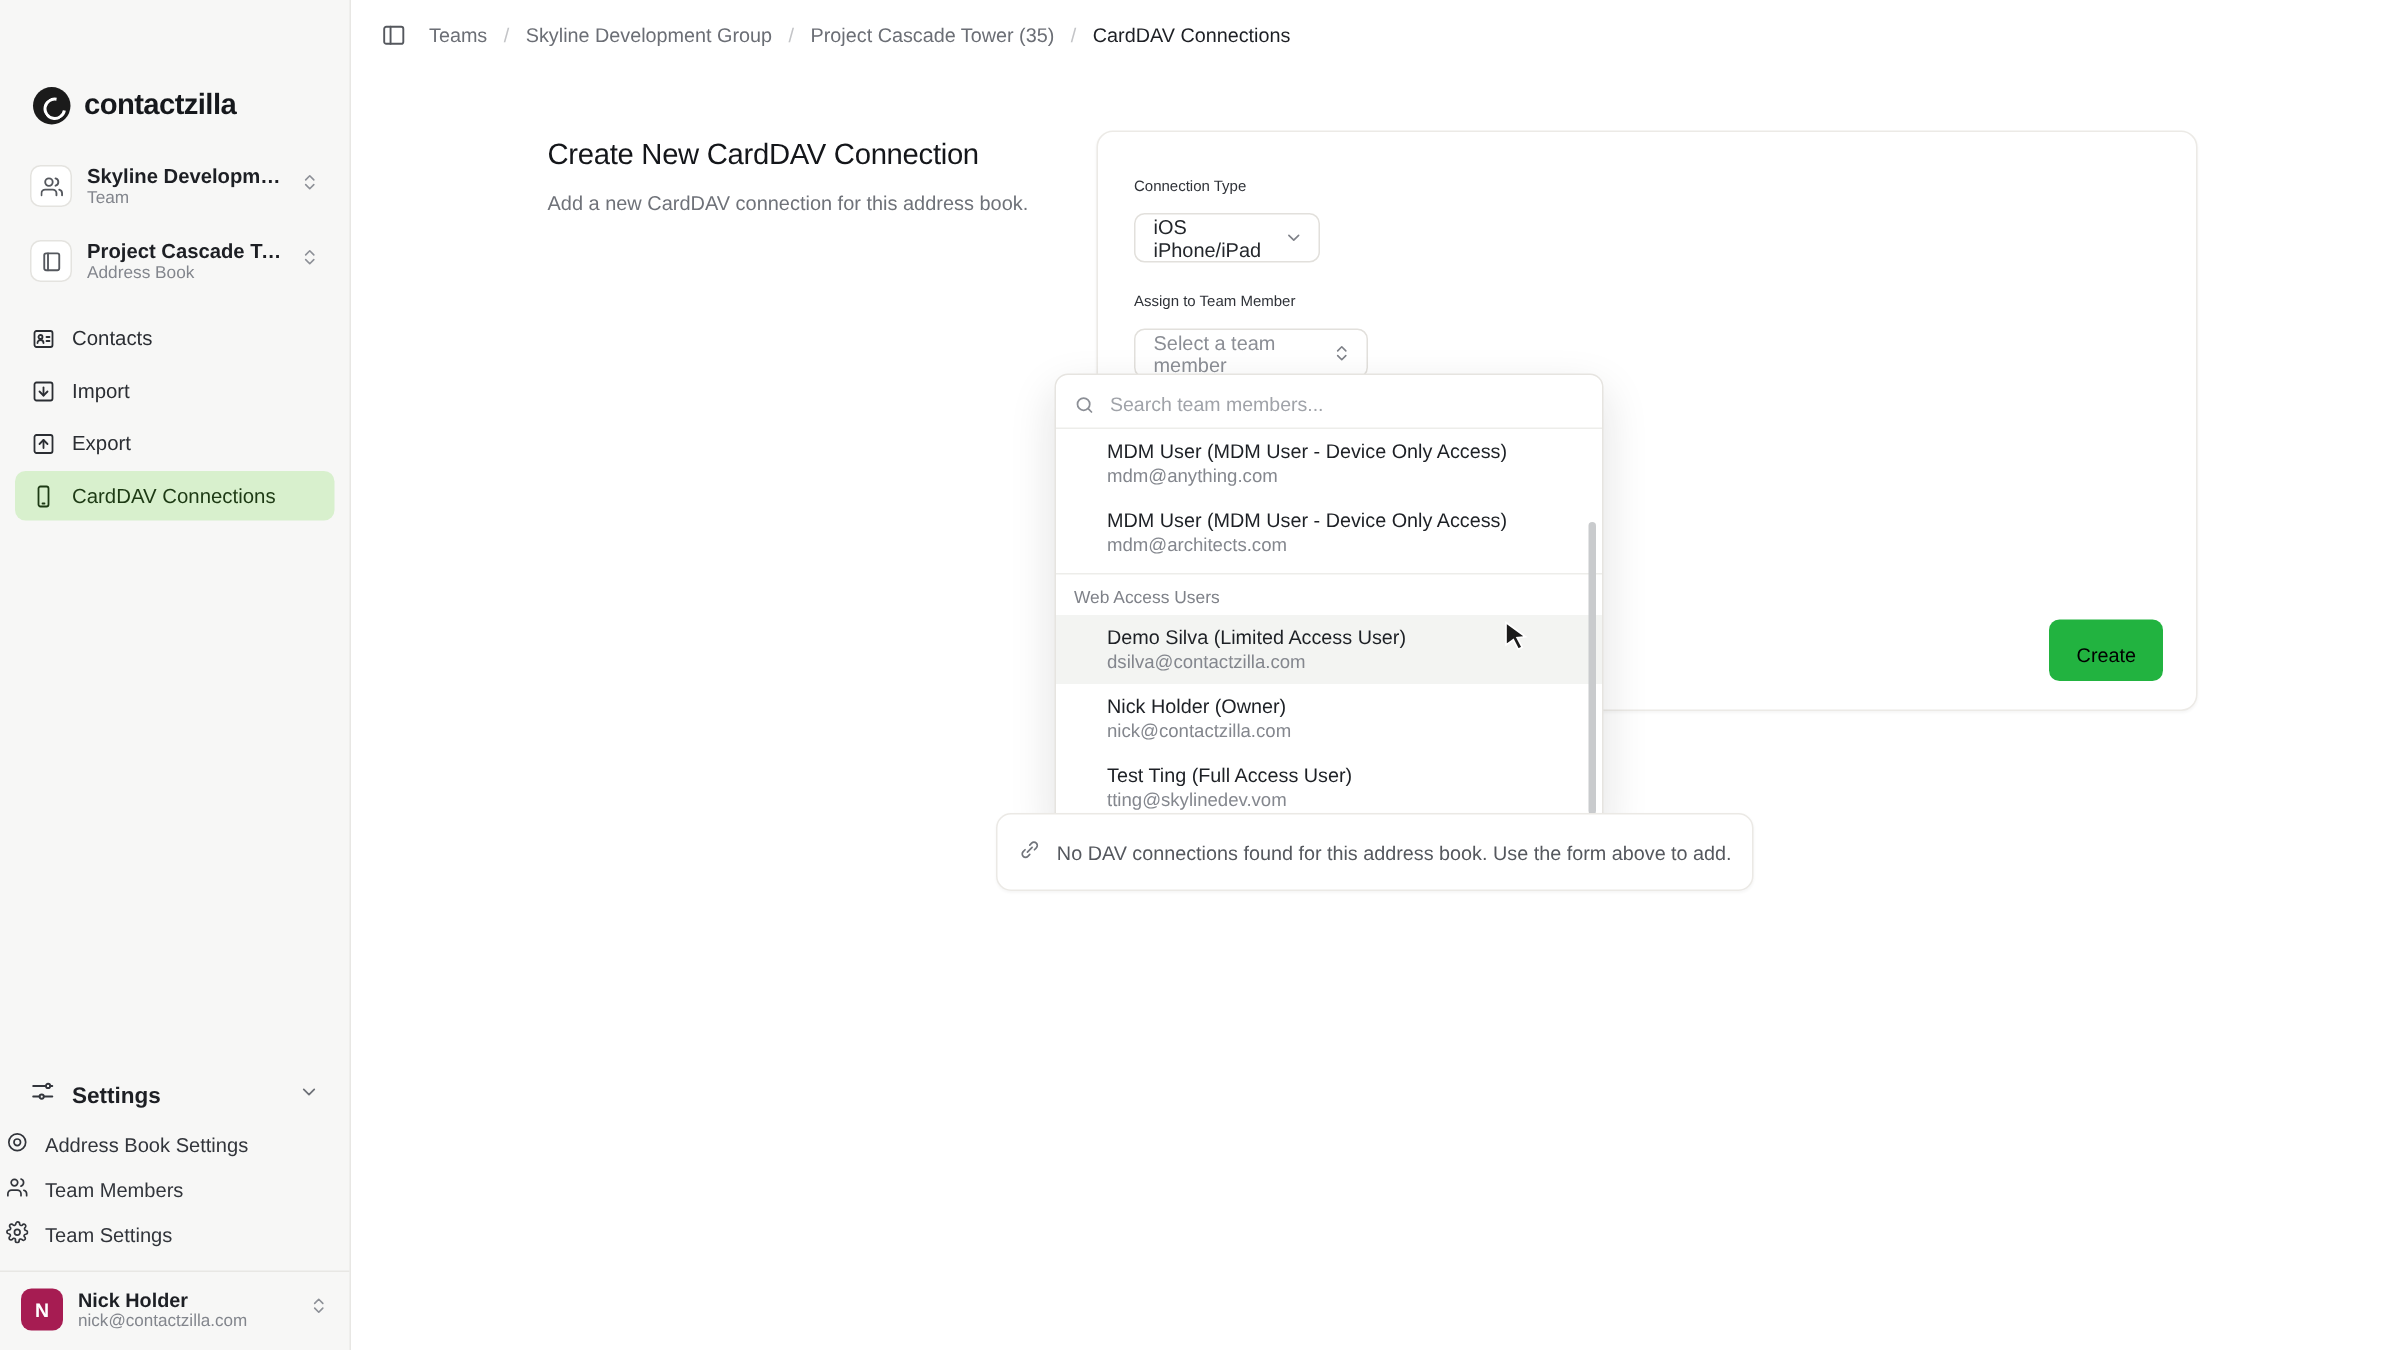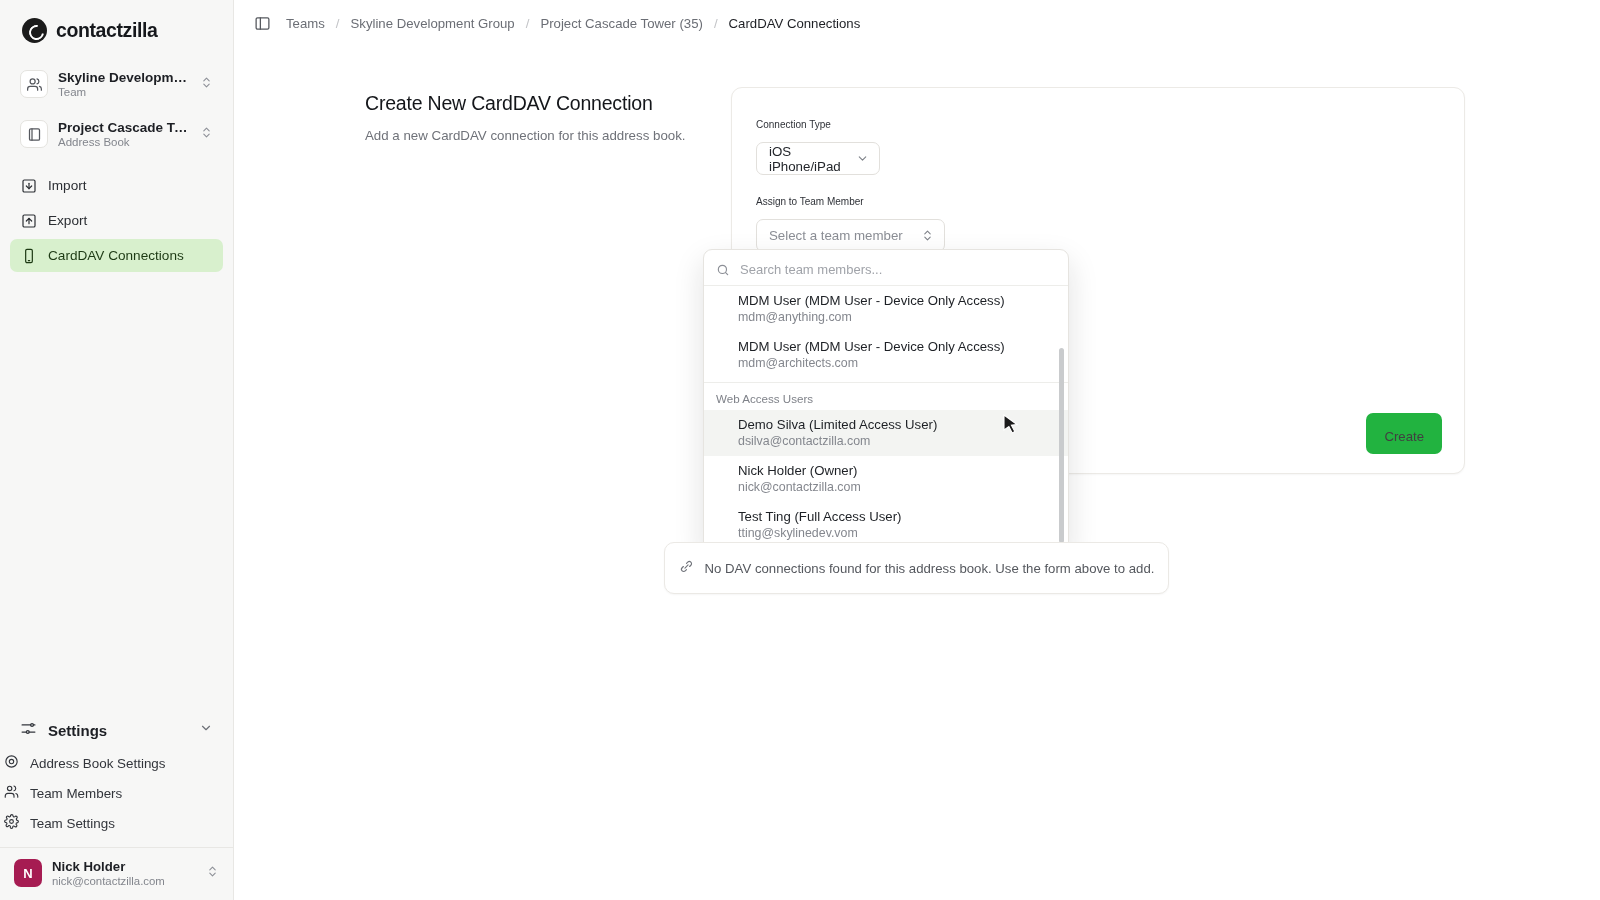--- a/index.html
+++ b/index.html
@@ -14,20 +14,21 @@
   
   .sidebar {
     position: absolute; left: 0; top: 0;
     width: 234px; height: 900px;
     background: #f7f7f6;
     border-right: 1px solid #e8e7e4;
   }
   .brand {
     display: flex; align-items: center; gap: 9px;
     padding: 18px 20px 14px 22px;
+    margin-top: 40px;
   }
   .brand-mark {
     width: 25px; height: 25px; border-radius: 50%;
     background: #1b1b1b; position: relative; flex: none;
   }
   .brand-mark::after {
     content: ""; position: absolute;
     left: 7px; top: 7px; width: 11px; height: 11px;
     border-radius: 50%;
     border: 2.5px solid #ffffff;
@@ -135,21 +136,21 @@
     height: 33px; border: 1px solid #e2e0dc; border-radius: 7px;
     background: #fff; display: inline-flex; align-items: center;
     gap: 10px; padding: 0 10px 0 12px; cursor: pointer;
     font-size: 13.3px; color: #23262b;
   }
   .select-box .caret { color: #7e8188; display: flex; }
   .select-box.placeholder { color: #8b8e95; }
 
   .create-btn {
     position: absolute; right: 22px; bottom: 19px;
-    background: #22b340; color: #404040;
+    background: #22b340; color: #000000;
     border: none; border-radius: 7px;
     height: 41px; padding: 16px 18px;
     font-size: 13.2px; font-family: inherit;
     cursor: pointer;
   }
 
   
   .dropdown {
     position: absolute; left: 469px; top: 202px;
     width: 366px; height: 303px;
@@ -250,20 +251,31 @@
           <polyline points="7 15 12 20 17 15"></polyline>
           <polyline points="7 9 12 4 17 9"></polyline>
         </svg>
     </div>
   </div>
 
   <div class="nav">
     <div class="nav-item">
       <span class="ico">
         <svg width="16" height="16" viewBox="0 0 24 24" fill="none" stroke="currentColor" stroke-width="1.8" stroke-linecap="round" stroke-linejoin="round">
+            <rect x="3" y="4" width="18" height="16" rx="2"></rect>
+            <circle cx="9" cy="10" r="2"></circle>
+            <path d="M6 16c0-1.7 1.3-3 3-3s3 1.3 3 3"></path>
+            <path d="M15 10h3M15 14h3"></path>
+          </svg>
+      </span>
+      <span>Contacts</span>
+    </div>
+    <div class="nav-item">
+      <span class="ico">
+        <svg width="16" height="16" viewBox="0 0 24 24" fill="none" stroke="currentColor" stroke-width="1.8" stroke-linecap="round" stroke-linejoin="round">
             <rect x="3" y="3" width="18" height="18" rx="2"></rect>
             <path d="M12 8v8"></path>
             <polyline points="8 12 12 16 16 12"></polyline>
           </svg>
       </span>
       <span>Import</span>
     </div>
     <div class="nav-item">
       <span class="ico">
         <svg width="16" height="16" viewBox="0 0 24 24" fill="none" stroke="currentColor" stroke-width="1.8" stroke-linecap="round" stroke-linejoin="round">
@@ -384,21 +396,21 @@
         <span class="caret">
           <svg width="13" height="13" viewBox="0 0 24 24" fill="none" stroke="currentColor" stroke-width="2" stroke-linecap="round" stroke-linejoin="round">
               <polyline points="6 9 12 15 18 9"></polyline>
             </svg>
         </span>
       </div>
     </div>
 
     <div style="position:absolute; left:24px; top:108px;">
       <div class="field-label">Assign to Team Member</div>
-      <div class="select-box placeholder" style="margin-top:12px; width:189px; justify-content:space-between;">
+      <div class="select-box placeholder" style="margin-top:12px; width:156px; justify-content:space-between;">
         <span>Select a team member</span>
         <span class="caret">
           <svg width="13" height="13" viewBox="0 0 24 24" fill="none" stroke="currentColor" stroke-width="2" stroke-linecap="round" stroke-linejoin="round">
               <polyline points="7 15 12 20 17 15"></polyline>
               <polyline points="7 9 12 4 17 9"></polyline>
             </svg>
         </span>
       </div>
     </div>
 

